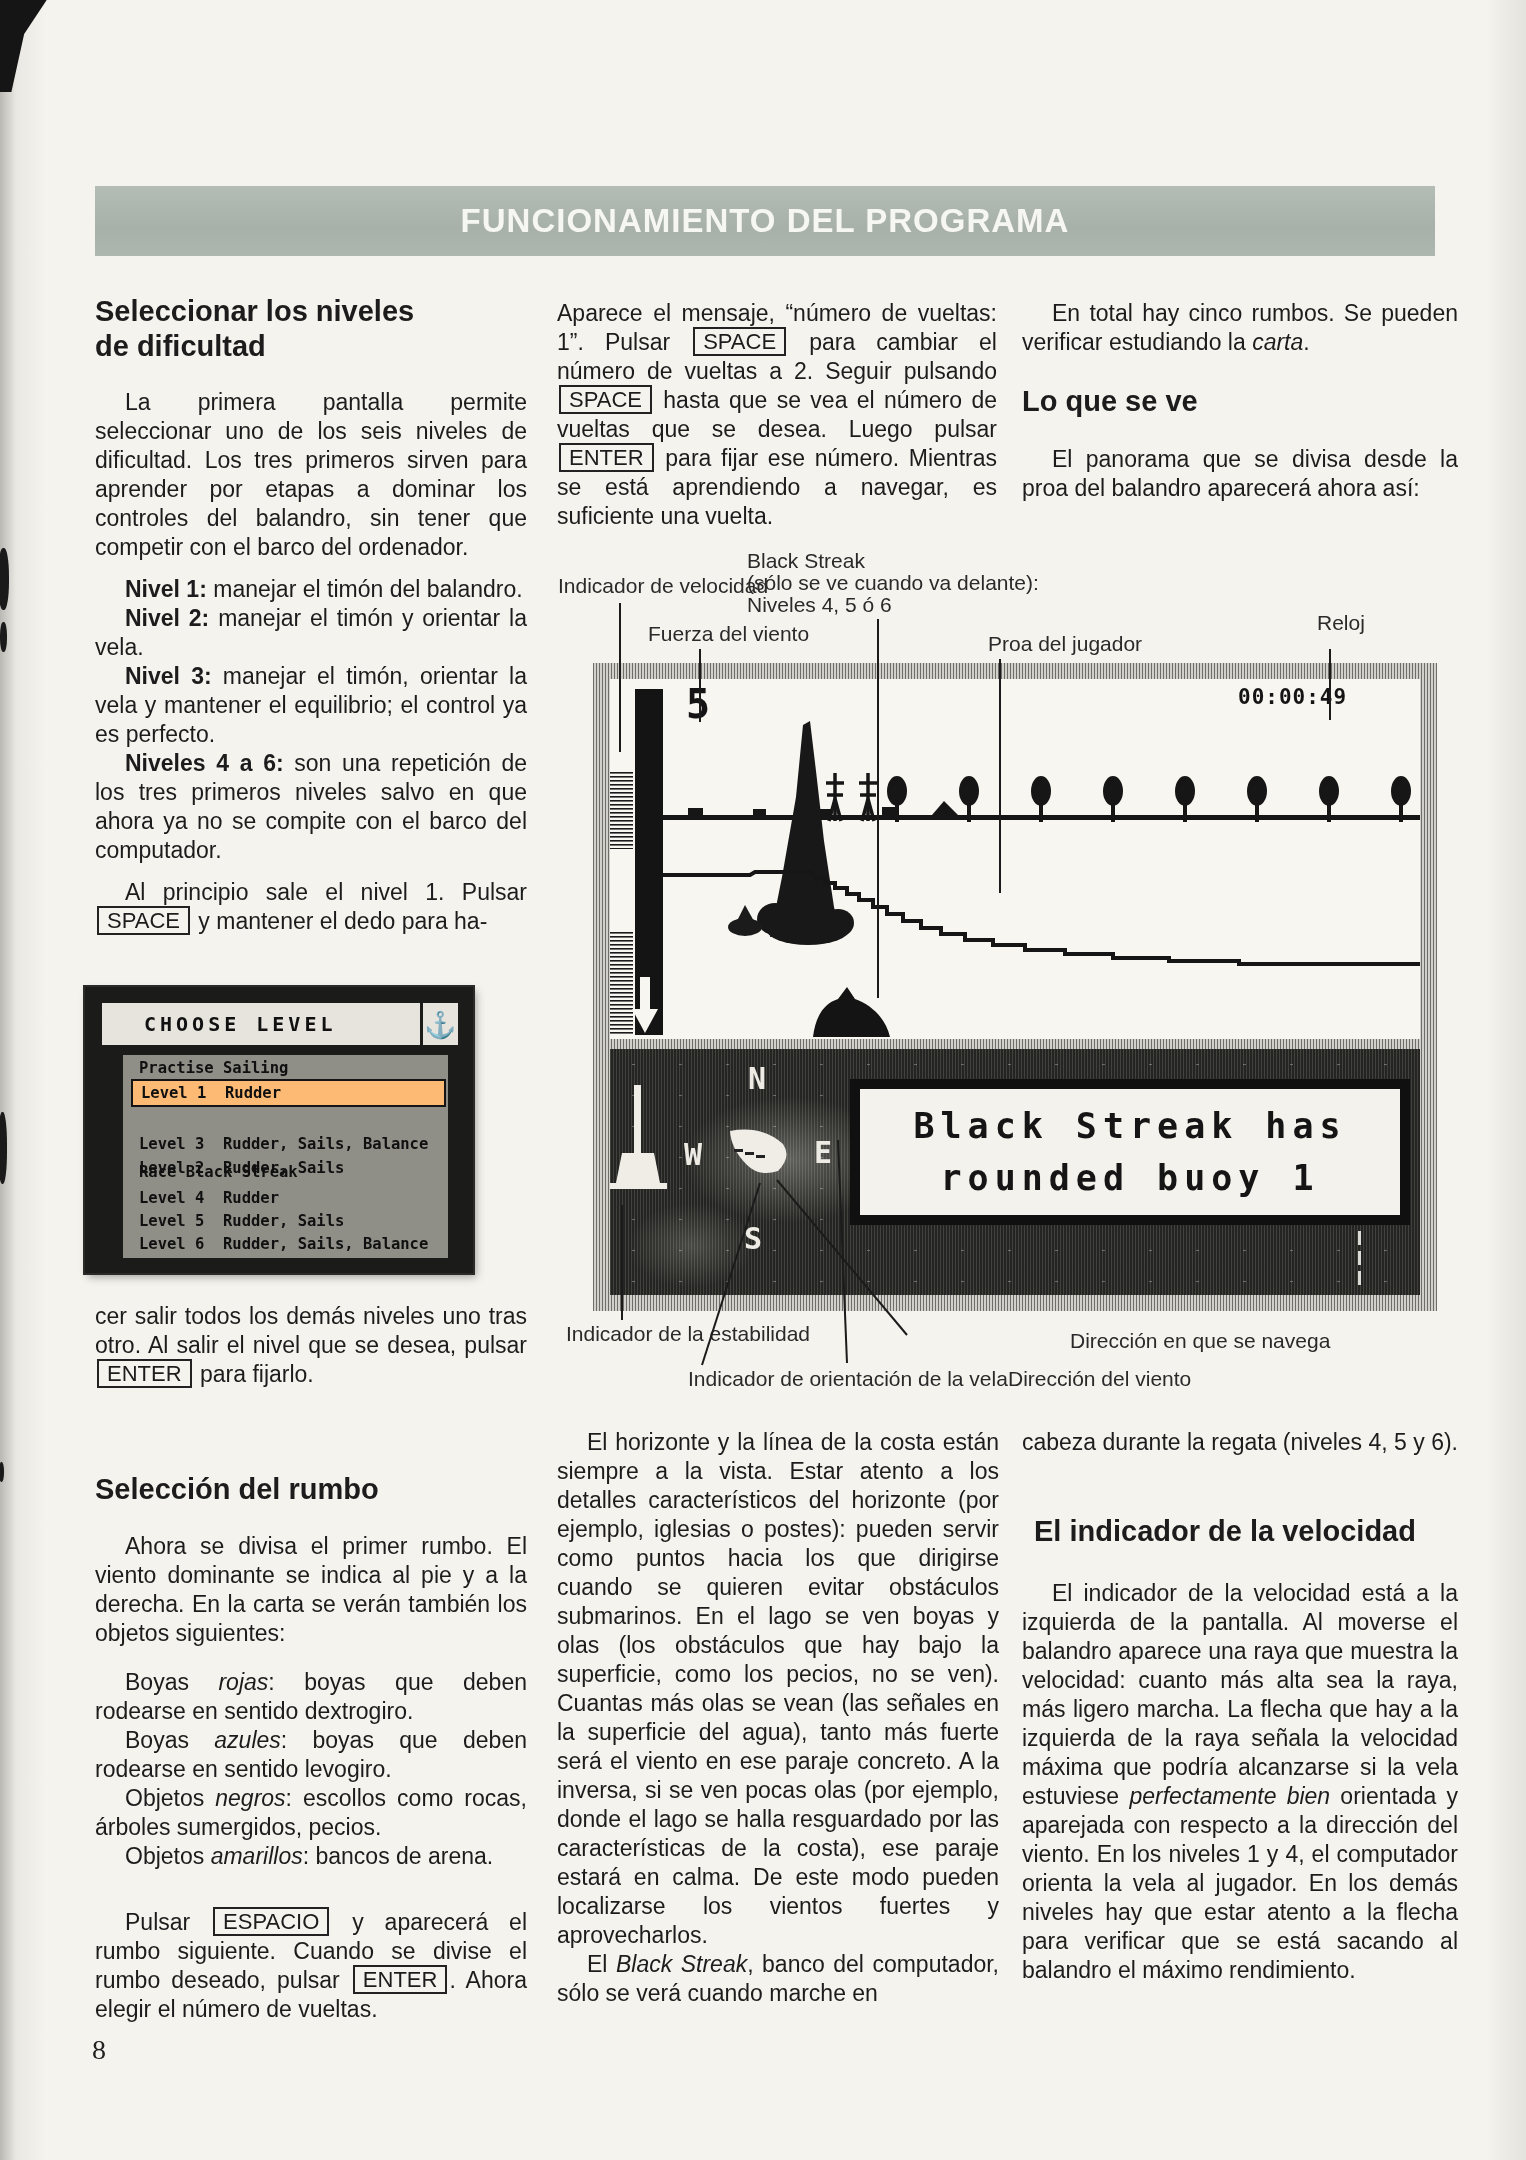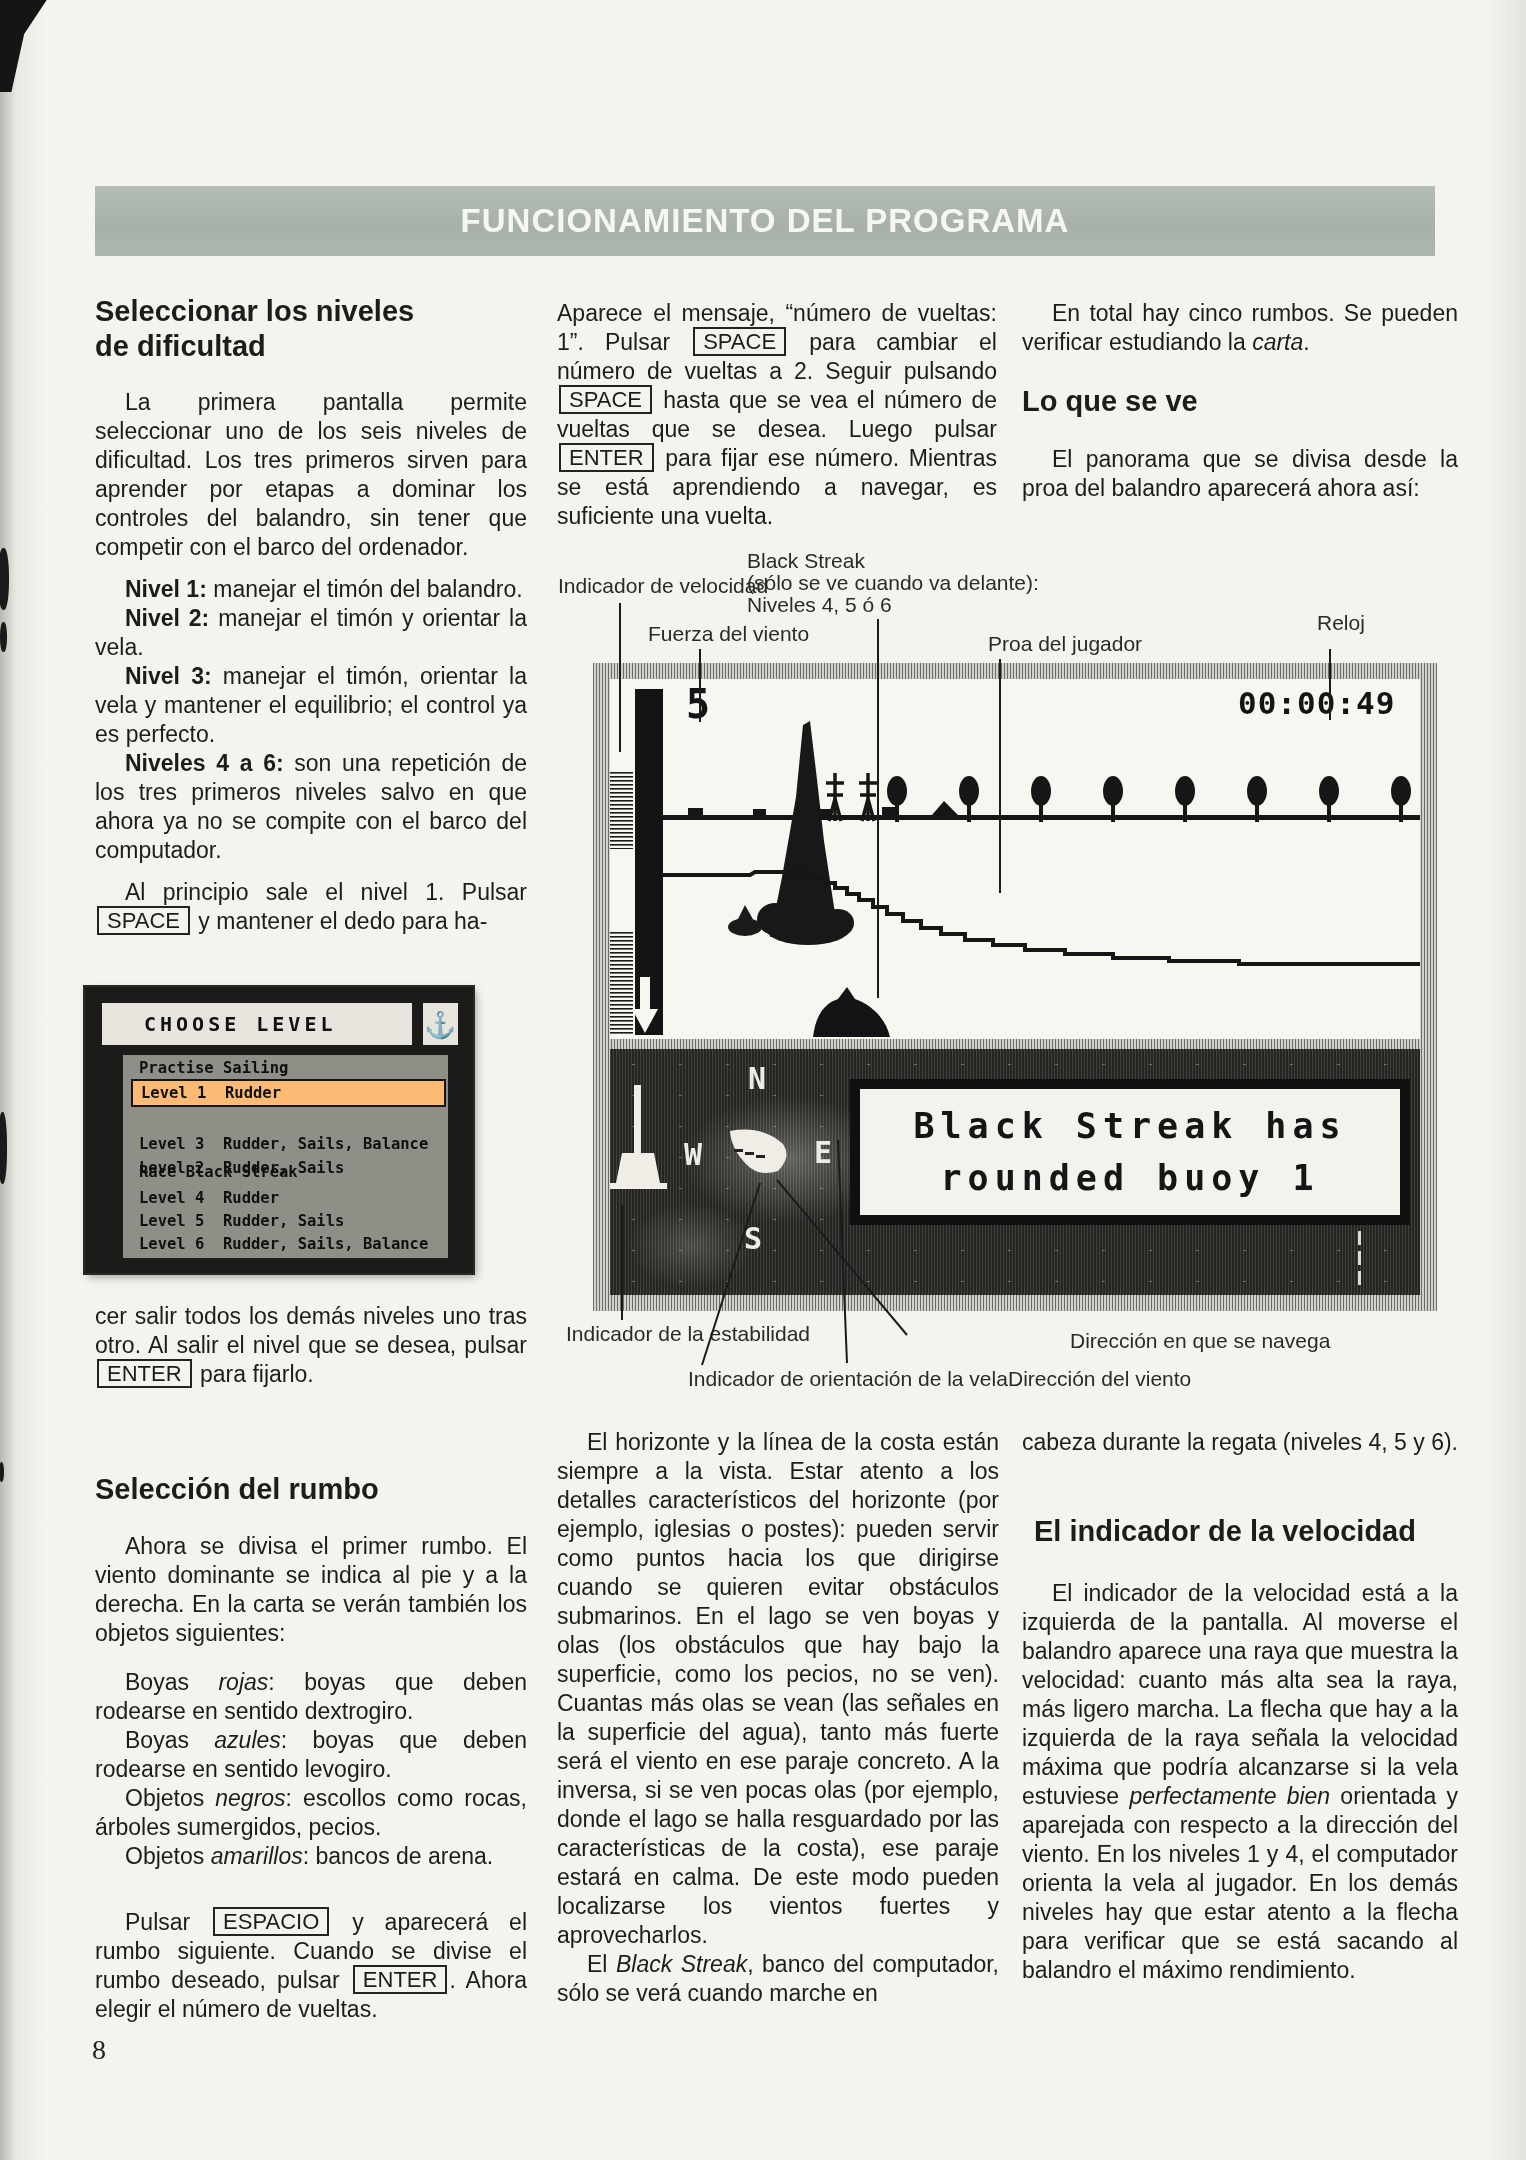--- a/index.html
+++ b/index.html
@@ -30,21 +30,21 @@
   .h2{font-size:29px;line-height:35px;font-weight:bold;text-align:left;margin:0;}
   .mb{margin-bottom:13px !important;}
   .it{font-style:italic;}
   .key{display:inline-block;border:2px solid #222;padding:0 8px;line-height:25px;font-size:22px;
     white-space:nowrap;position:relative;top:-1px;margin:0 2px;text-indent:0;}
   .pagenum{position:absolute;left:92px;top:2034px;font-family:"Liberation Serif",serif;font-size:28px;color:#222;}
 
   
   .clshot{position:absolute;left:85px;top:987px;width:388px;height:286px;background:#1b1b19;
     box-shadow:0 0 0 2px #2a2a28, 3px 4px 8px rgba(60,60,55,.45);}
-  .cl-title{position:absolute;left:17px;top:16px;width:310px;height:42px;background:#e6e4dd;
+  .cl-title{position:absolute;left:17px;top:16px;width:356px;height:42px;background:#e6e4dd;
     font-family:"DejaVu Sans Mono",monospace;font-weight:bold;font-size:20px;letter-spacing:4px;
     line-height:42px;padding-left:42px;box-sizing:border-box;color:#111;}
   .cl-anchor{position:absolute;left:335px;top:16px;width:38px;height:42px;background:#e6e4dd;
     border-left:3px solid #1b1b19;text-align:center;line-height:44px;font-size:26px;color:#111;box-sizing:border-box;}
   .cl-menu{position:absolute;left:38px;top:68px;width:325px;height:203px;background:#8f8f88;
     font-family:"DejaVu Sans Mono",monospace;font-weight:bold;font-size:15.5px;color:#101010;}
   .cl-row{position:absolute;left:16px;white-space:pre;}
   .cl-sel{position:absolute;left:8px;top:24px;width:303px;height:24px;background:#fdba74;
     border:2px solid #141414;line-height:24px;padding-left:8px;white-space:pre;}
 
@@ -58,21 +58,21 @@
   .shot-bottom{position:absolute;left:17px;top:386px;width:810px;height:246px;background-color:#242422;
     background-image:
       radial-gradient(ellipse 150px 90px at 22% 45%, rgba(235,235,225,.30), rgba(0,0,0,0) 70%),
       radial-gradient(ellipse 90px 60px at 10% 80%, rgba(235,235,225,.18), rgba(0,0,0,0) 70%),
       radial-gradient(rgba(255,255,255,.30) 1px, rgba(0,0,0,0) 1.6px),
       repeating-linear-gradient(90deg, rgba(210,210,200,.17) 0 1px, rgba(0,0,0,0) 1px 3px);
     background-size:auto,auto,47px 31px,auto;}
   .hud5{position:absolute;left:76px;top:2px;font-family:"DejaVu Sans Mono",monospace;font-weight:bold;
     font-size:40px;color:#141414;}
   .hudclock{position:absolute;left:628px;top:6px;font-family:"DejaVu Sans Mono",monospace;font-weight:bold;
-    font-size:31px;letter-spacing:1px;color:#141414;text-align:right;}
+    font-size:21px;letter-spacing:1px;color:#141414;text-align:right;}
   .compass{position:absolute;font-family:"DejaVu Sans Mono",monospace;font-weight:bold;font-size:30px;color:#edebe3;}
   .cN{left:138px;top:12px;} .cW{left:74px;top:88px;} .cE{left:204px;top:86px;} .cS{left:134px;top:172px;}
   .msgbox{position:absolute;left:240px;top:30px;width:560px;height:146px;box-sizing:border-box;
     border:10px solid #101010;background:#f4f2ec;display:flex;flex-direction:column;justify-content:center;
     text-align:center;font-family:"DejaVu Sans Mono",monospace;font-weight:bold;font-size:35px;
     letter-spacing:6px;line-height:52px;color:#151515;}
   svg{display:block;}
 </style>
 </head>
 <body>

